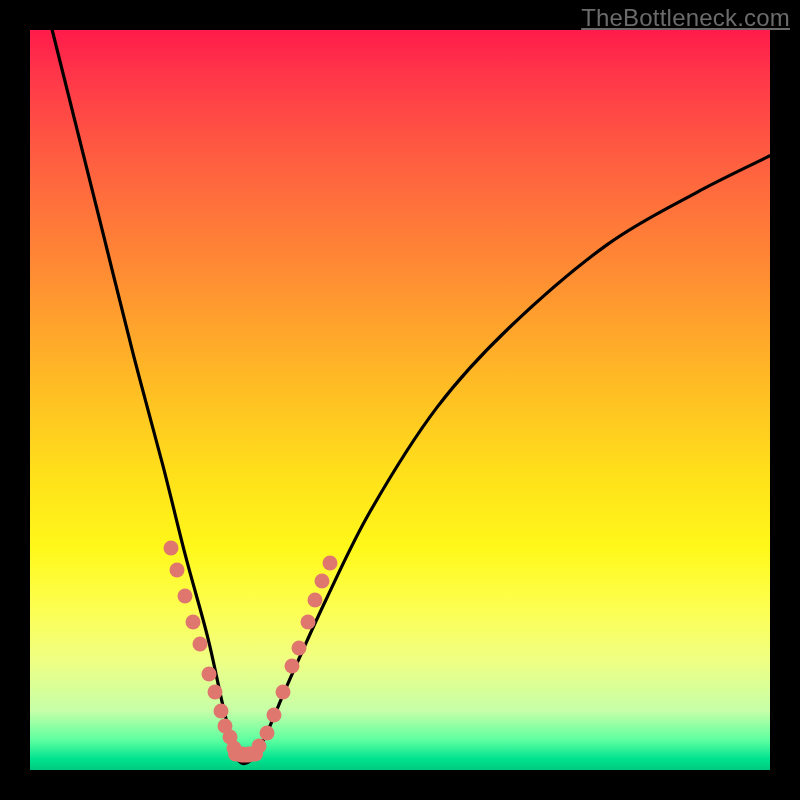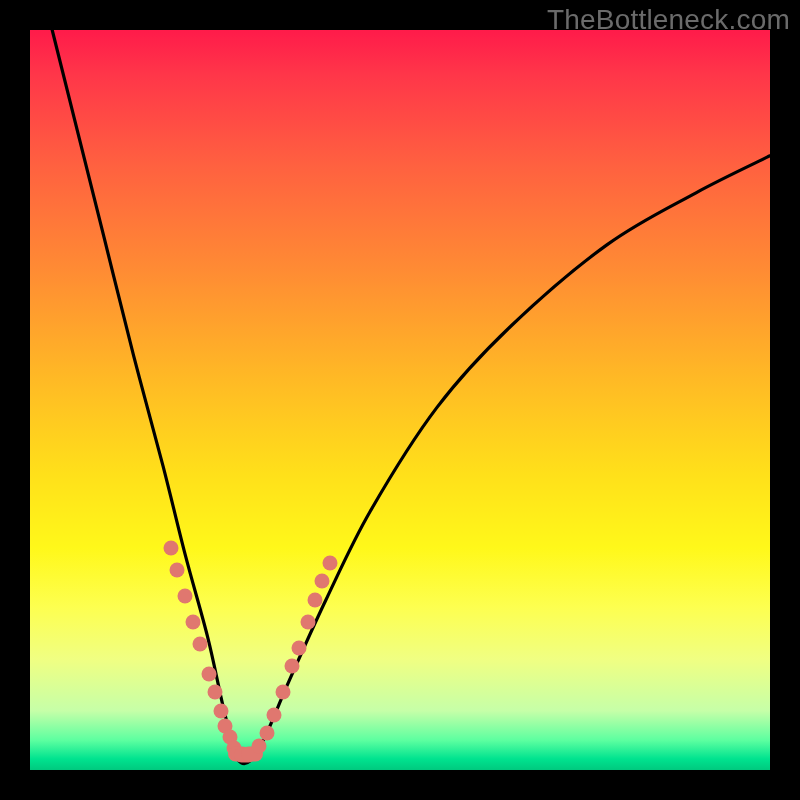--- a/index.html
+++ b/index.html
@@ -46,24 +46,25 @@
     position: absolute;
     left: 0;
     top: 0;
     width: 740px;
     height: 740px;
   }
   .watermark {
     position: absolute;
     top: 4px;
     right: 10px;
-    font-size: 28px;
+    font-size: 24px;
     color: #6b6b6b;
     font-weight: 400;
     letter-spacing: 0.2px;
+    text-decoration: underline;
   }
   .dot {
     position: absolute;
     width: 15px;
     height: 15px;
     border-radius: 50%;
     background: #e0776f;
     transform: translate(-50%, -50%);
   }
   .dot-wide {

